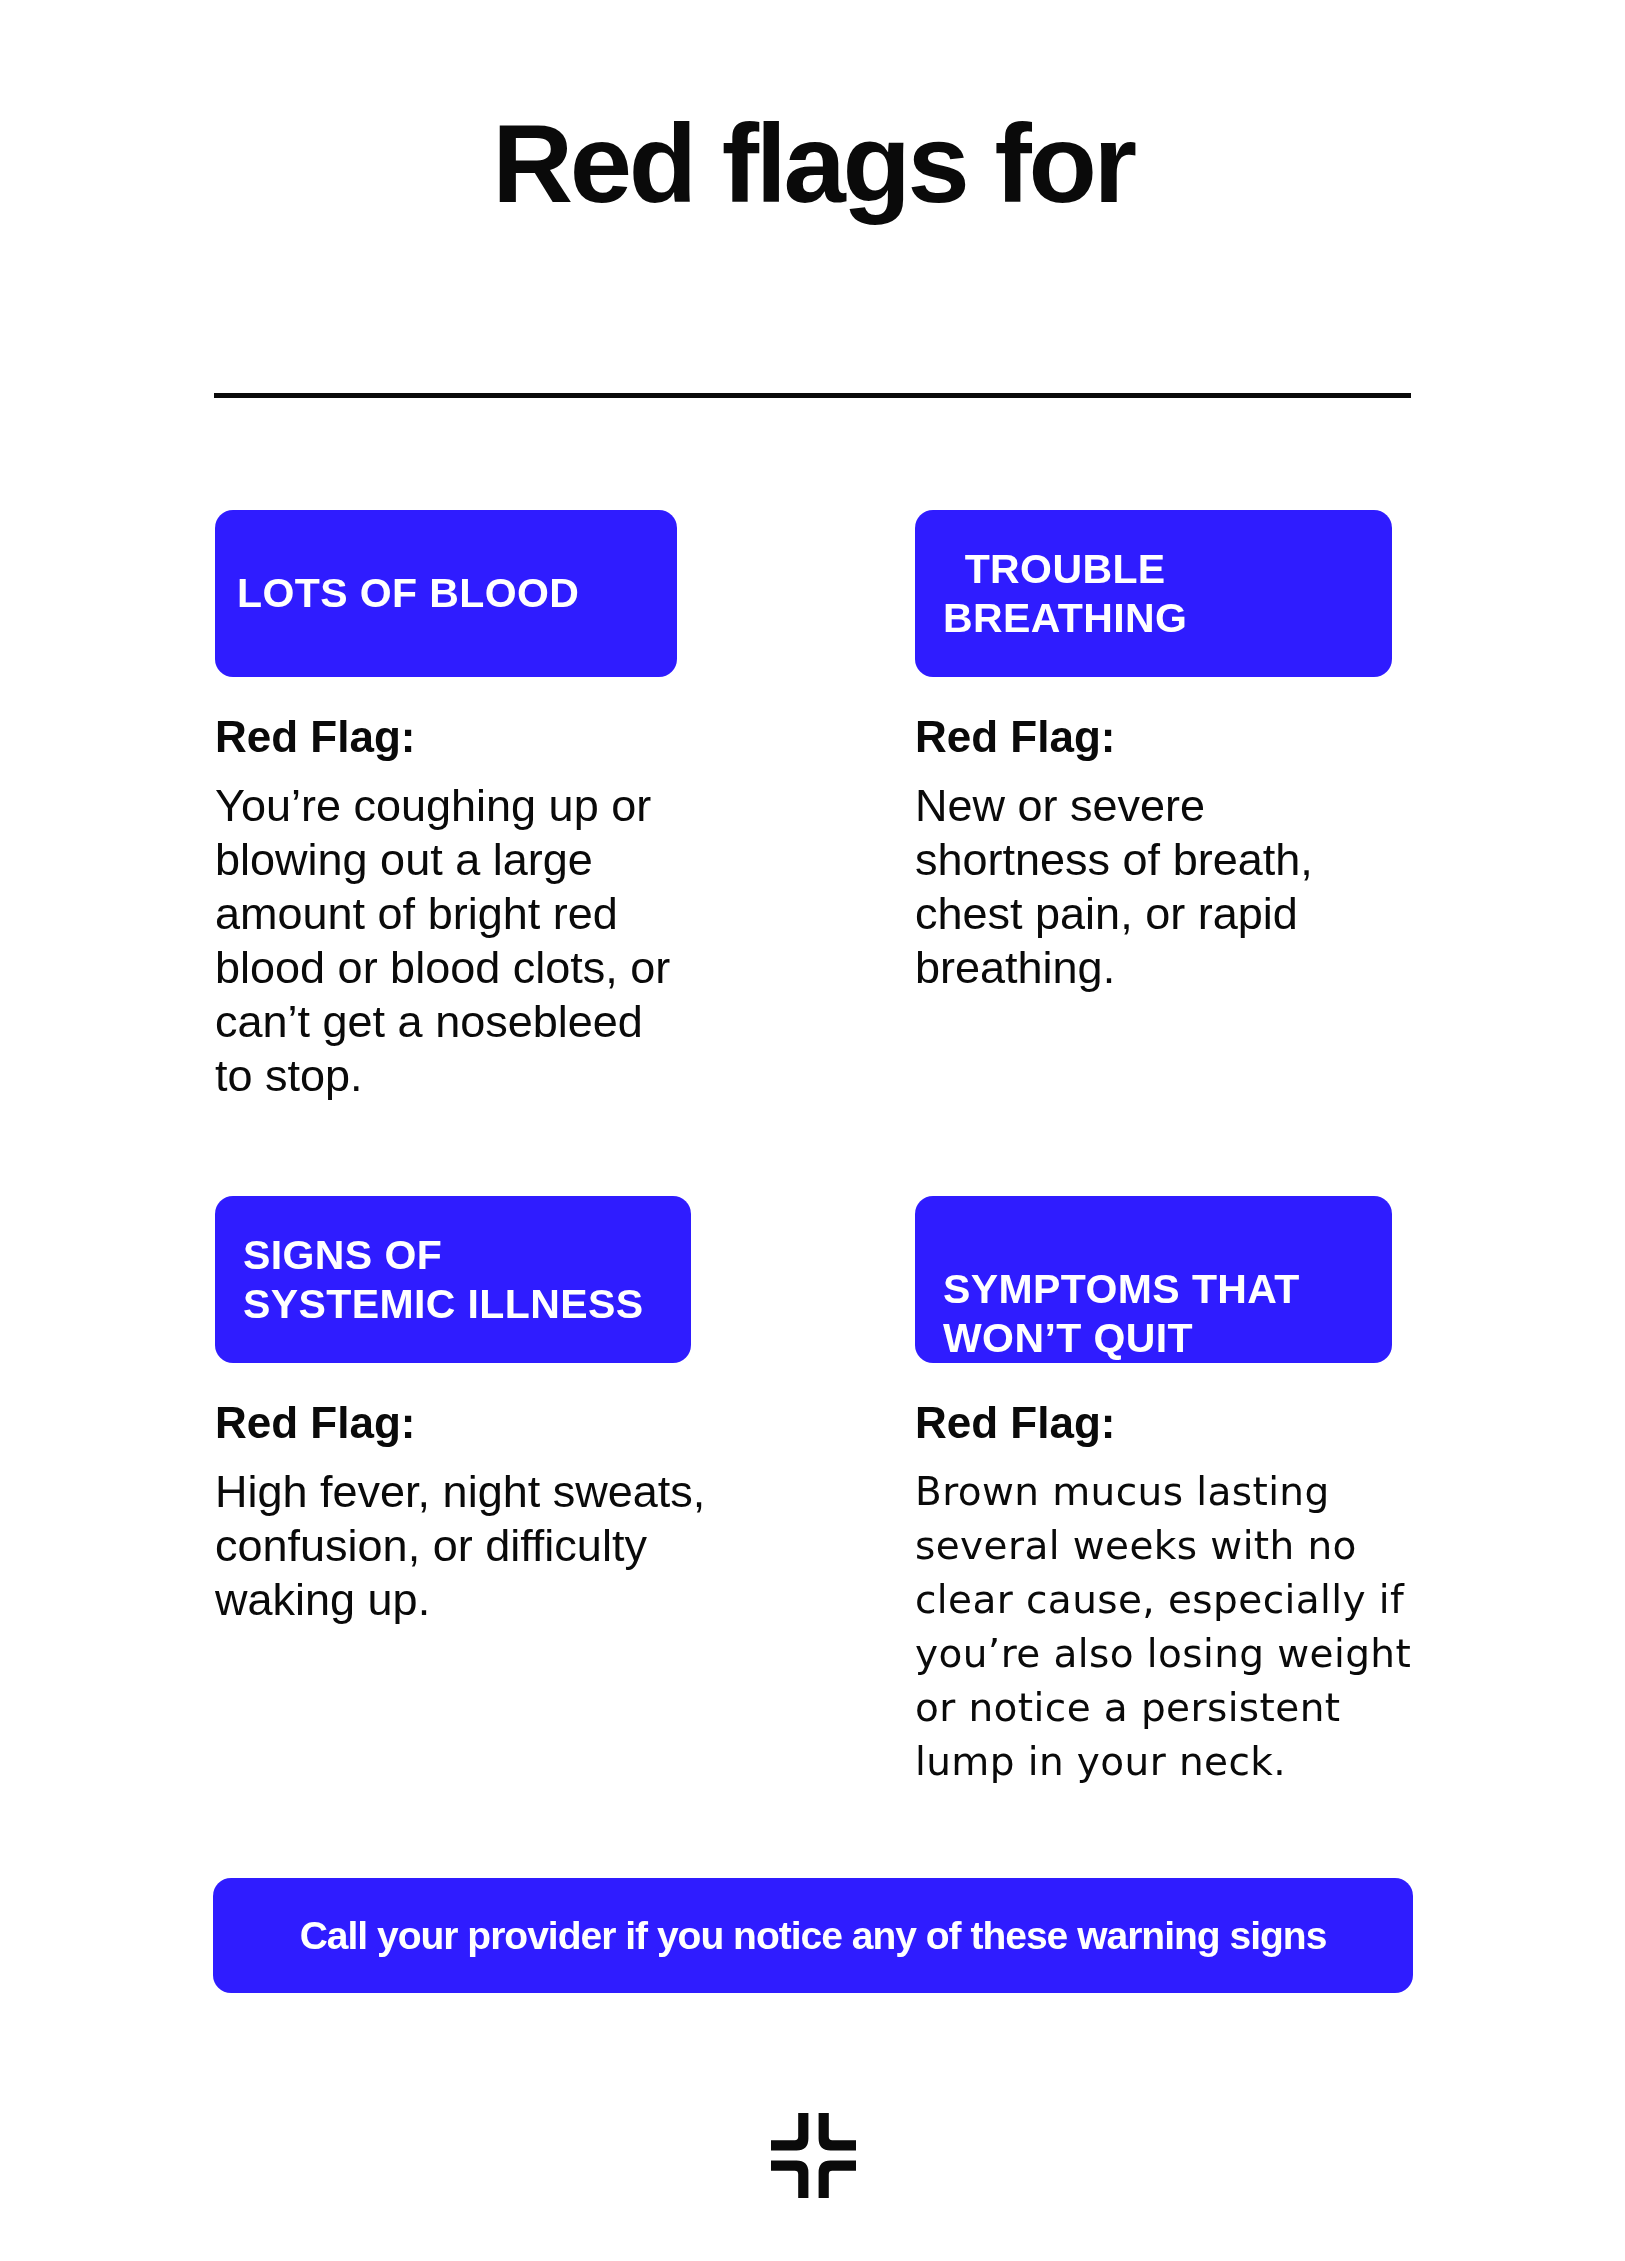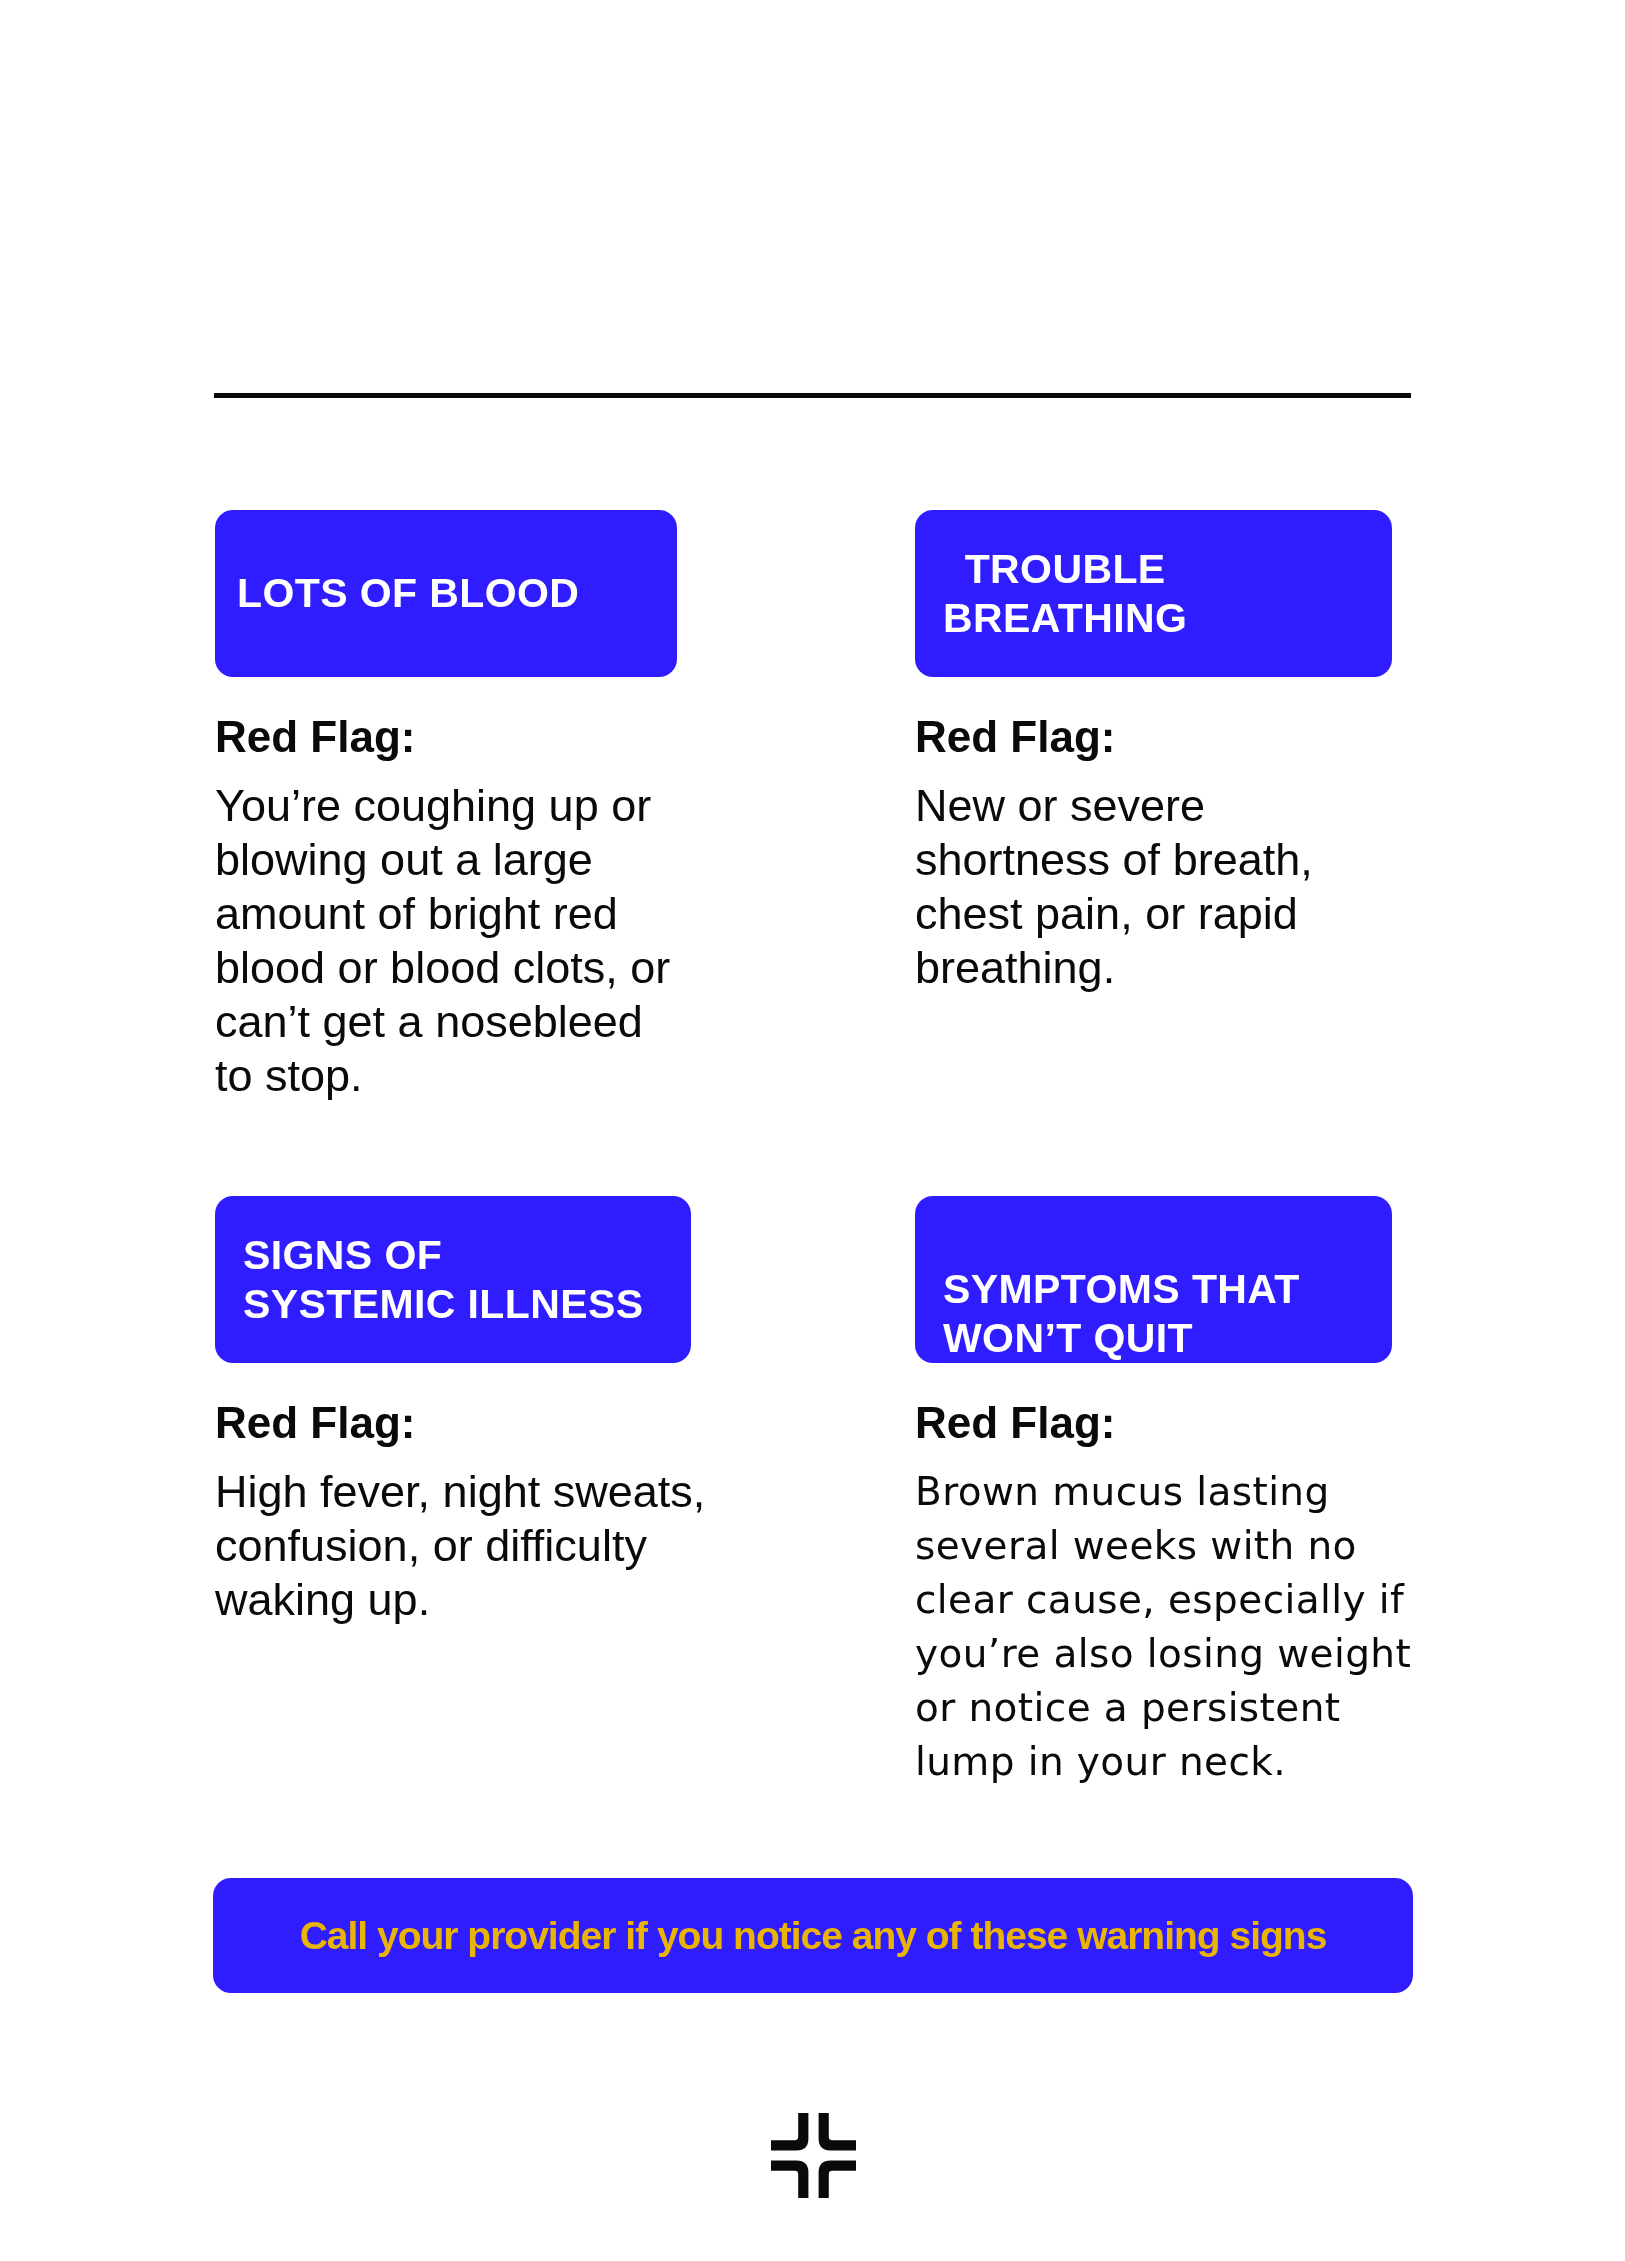--- a/index.html
+++ b/index.html
@@ -14,28 +14,29 @@
   .card-tag { position: absolute; height: 167px; background: #2F1CFF; border-radius: 18px;
               display: flex; align-items: center; box-sizing: border-box; }
   .card-tag .tag-text { color: #ffffff; font-weight: 700; font-size: 41px; line-height: 49px;
                         letter-spacing: 0.4px; white-space: pre-line; }
   .rf-label { position: absolute; font-weight: 700; font-size: 44px; line-height: 49px; color: #0a0a0a; }
   .rf-body { position: absolute; font-size: 45px; line-height: 54px; color: #0a0a0a; white-space: pre-line; }
   .rf-body.wide { font-family: "DejaVu Sans", sans-serif; font-size: 39px; letter-spacing: 0.4px; }
 
   .cta { position: absolute; left: 213px; top: 1878px; width: 1200px; height: 115px;
          background: #2F1CFF; border-radius: 18px; display: flex; align-items: center; justify-content: center; }
-  .cta span { color: #eab308; font-weight: 700; font-size: 39px; letter-spacing: -1px; }
+  .cta span { color: #ffffff; font-weight: 700; font-size: 39px; letter-spacing: -1px; }
 
   .logo { position: absolute; left: 771px; top: 2113px; width: 85px; height: 85px; }
 </style>
 </head>
 <body>
 
 <h1 class="title">
+  <span>Red flags for</span>
 </h1>
 <div class="divider"></div>
 
 <div class="card-tag" style="left:215px; top:510px; width:462px; padding-left:22px;align-items:center;">
   <span class="tag-text">LOTS OF BLOOD</span>
 </div>
 <div class="rf-label" style="left:215px; top:712px;">Red Flag:</div>
 <div class="rf-body" style="left:215px; top:779px; width:520px;">You’re coughing up or
 blowing out a large
 amount of bright red

